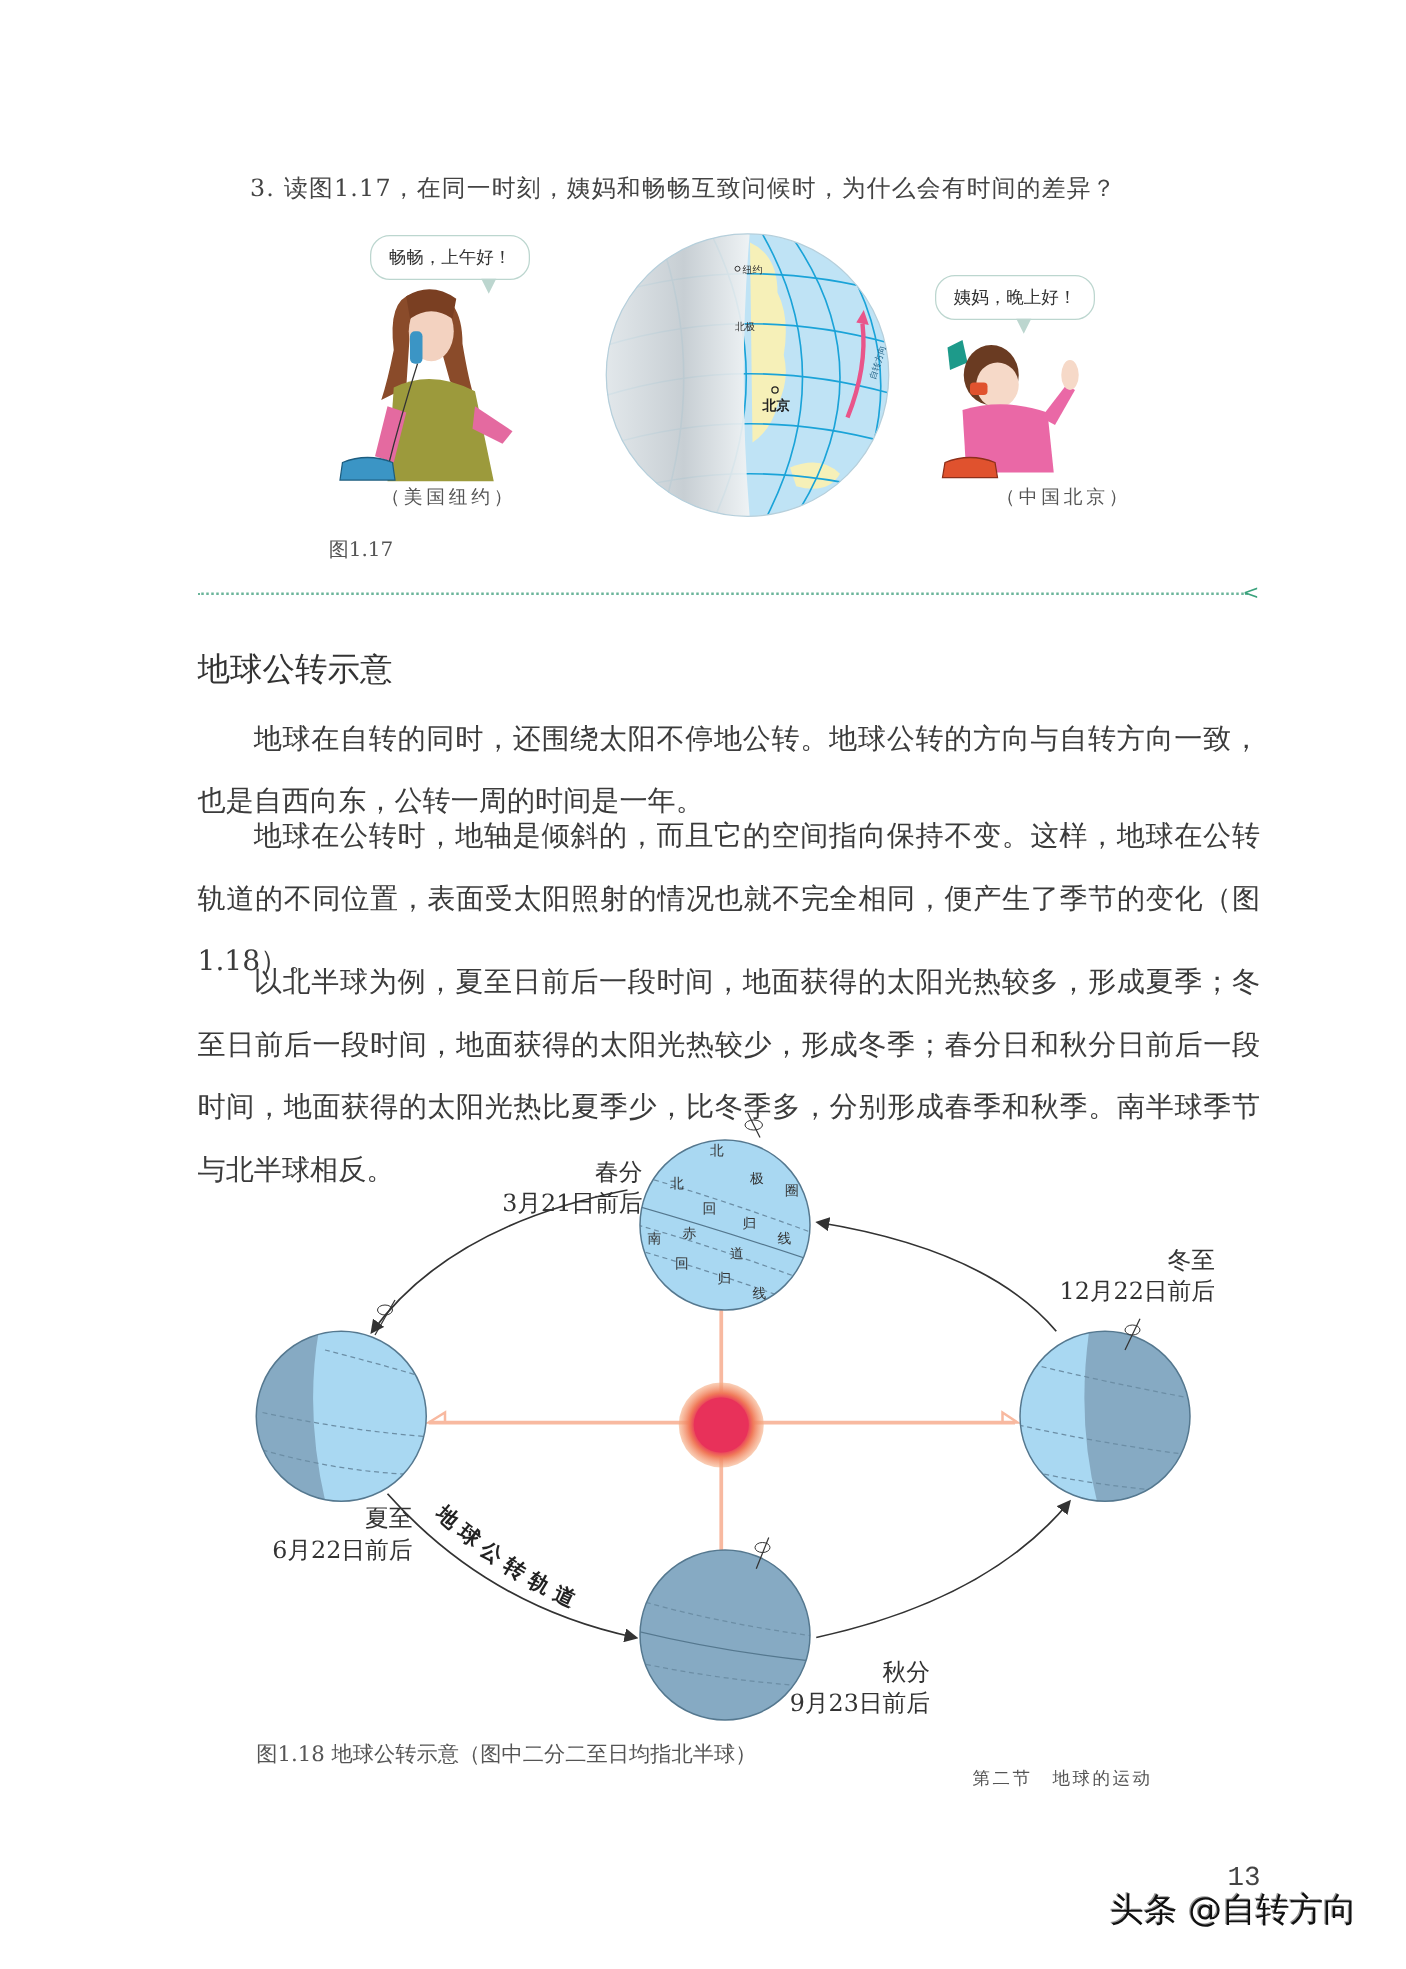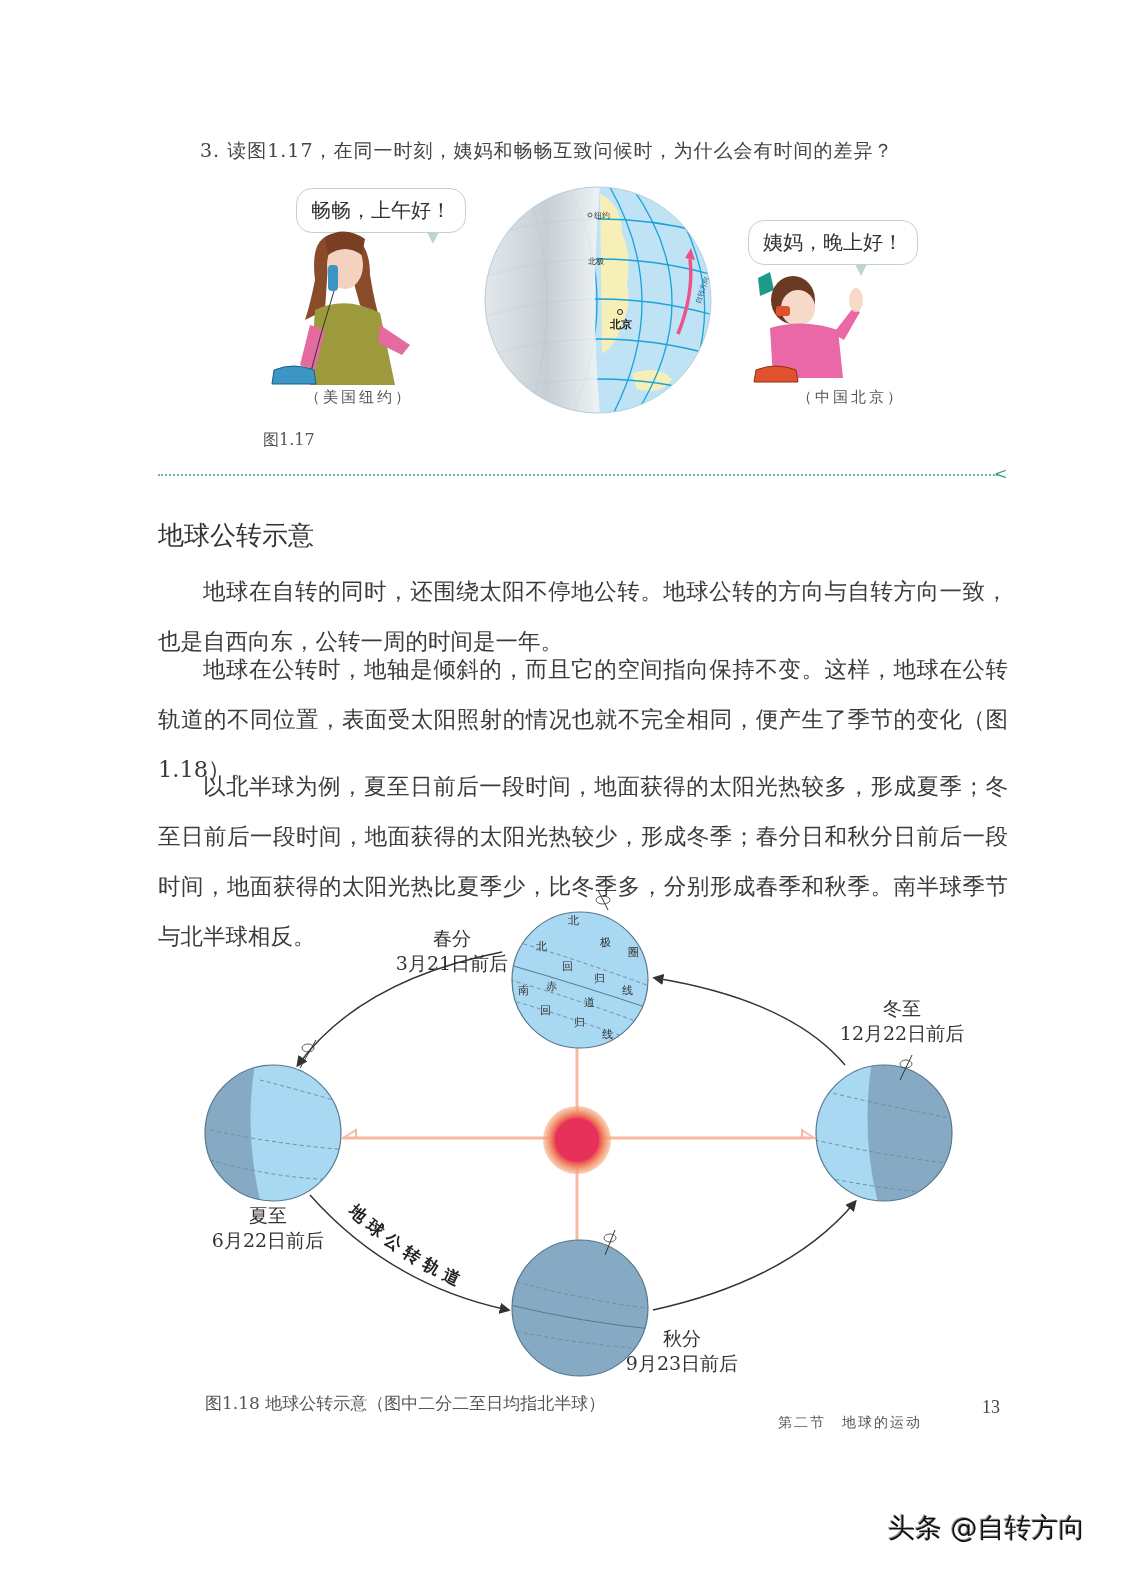--- a/index.html
+++ b/index.html
@@ -1,36 +1,36 @@
 <!DOCTYPE html>
 <html><head>
   <meta charset="utf-8">
   <style>
     html, body { margin: 0; padding: 0; background: #ffffff; }
     body { width: 1125px; height: 1575px; position: relative; overflow: hidden;
            font-family: "DejaVu Serif", "Liberation Serif", serif; color: #3a3a3a; }
     .abs { position: absolute; }
     .question { left: 200px; top: 138px; font-size: 19px; color: #444; letter-spacing: 1px; white-space: nowrap; }
     .bubble { background: #fff; border: 1.5px solid #bcd6cf; border-radius: 16px; padding: 8px 14px;
-              font-size: 20px; color: #333; white-space: nowrap; }
+              font-size: 14px; color: #333; white-space: nowrap; }
     .bubble::after { content: ""; position: absolute; bottom: -12px; width: 0; height: 0;
                      border-left: 6px solid transparent; border-right: 6px solid transparent;
                      border-top: 12px solid #bcd6cf; }
     .bubble.left::after { right: 26px; }
     .bubble.right::after { right: 50px; }
     .caption-small { font-size: 15px; color: #555; letter-spacing: 3px; white-space: nowrap; }
     .fig-label { font-size: 16px; color: #555; }
     .divider { left: 158px; top: 474px; width: 840px; border-top: 2px dotted #6bb59a; }
     .divider-arrow { left: 994px; top: 464px; color: #3aa27c; font-size: 16px; font-family: "DejaVu Sans", sans-serif; }
     .section-title { left: 158px; top: 518px; font-size: 26px; font-family: "DejaVu Sans", "Liberation Sans", sans-serif; color: #333; }
     .para { left: 158px; width: 850px; font-size: 22.5px; line-height: 50px; color: #3b3b3b; text-indent: 2em; text-align: justify; }
-    .orbit-label { text-align: center; font-size: 19px; color: #333; line-height: 25px; white-space: nowrap; }
+    .orbit-label { text-align: right; font-size: 19px; color: #333; line-height: 25px; white-space: nowrap; }
     .fig-caption { left: 205px; top: 1392px; font-size: 17px; color: #555; white-space: nowrap; }
     .footer { left: 778px; top: 1414px; font-size: 14px; color: #555; white-space: nowrap; letter-spacing: 2px; }
-    .page-num { left: 982px; top: 1397px; font-size: 18px; color: #444; font-family: Liberation Serif, serif; }
+    .page-num { left: 982px; top: 1490px; font-size: 22px; color: #444; font-family: Liberation Mono, monospace; }
     .watermark { left: 888px; top: 1510px; font-size: 27px; color: #111; font-family: "DejaVu Sans", sans-serif;
                  text-shadow: 1px 1px 0 #fff, -1px -1px 0 #999; white-space: nowrap; }
     svg text { font-family: "DejaVu Sans", sans-serif; }
   </style>
 </head>
 <body>
 
 <div class="abs question">3. 读图1.17，在同一时刻，姨妈和畅畅互致问候时，为什么会有时间的差异？</div>
 
 <div class="abs" style="left:260px;top:180px;width:660px;height:270px;">

